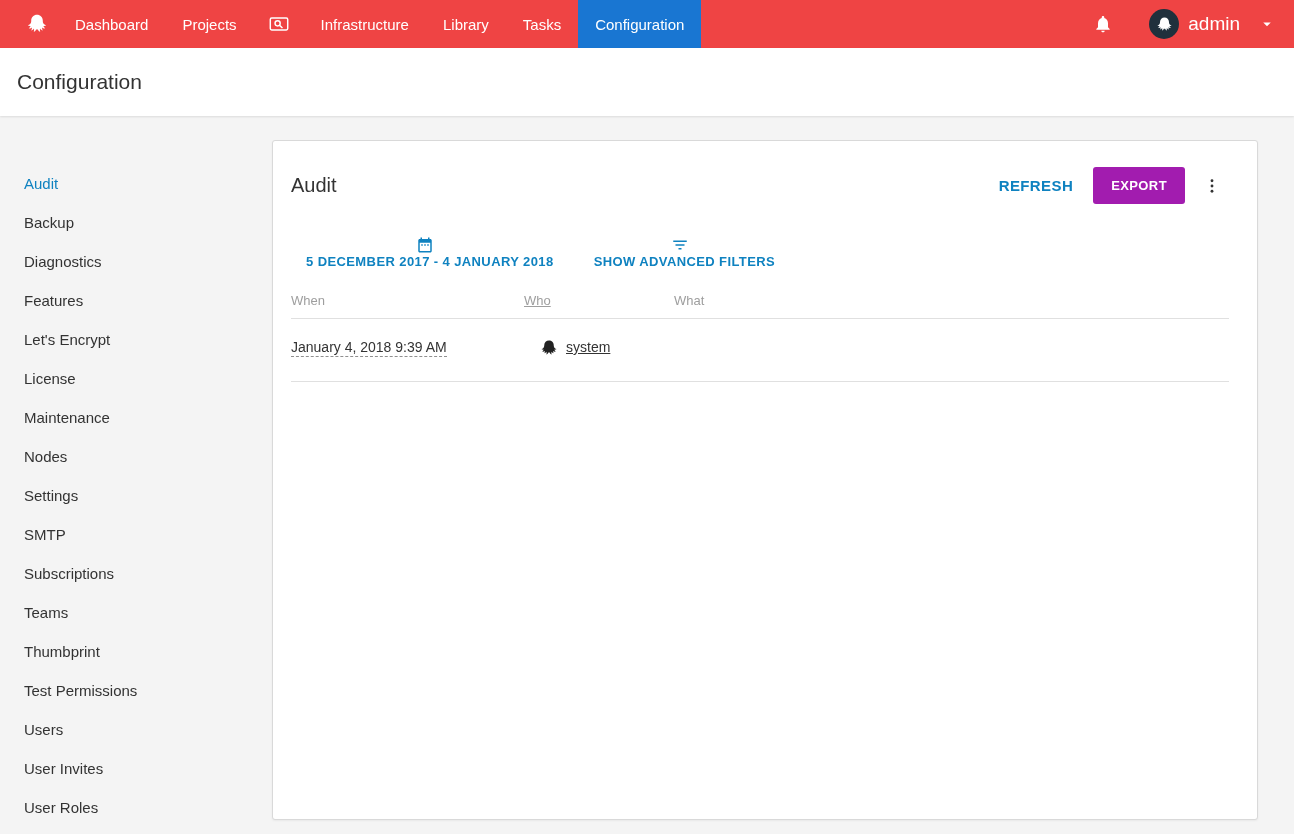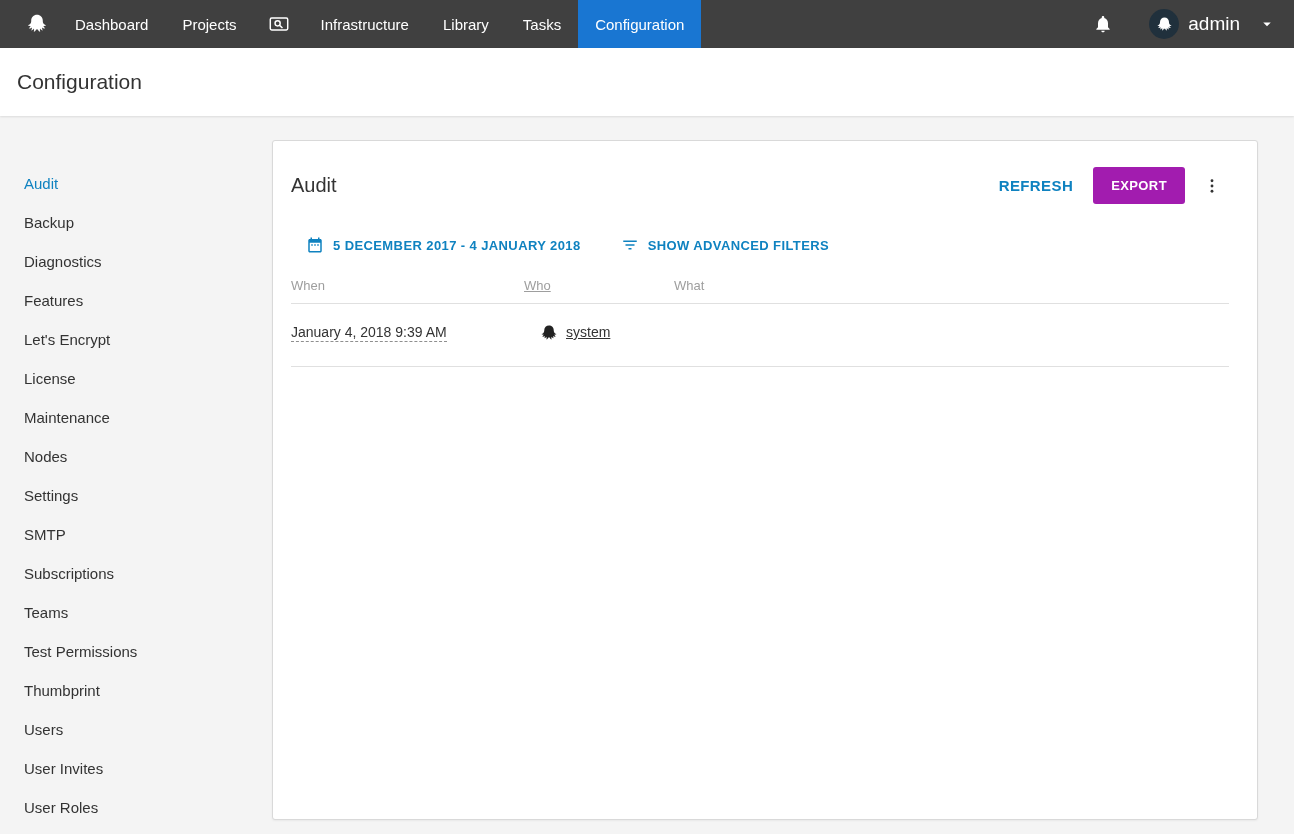--- a/index.html
+++ b/index.html
@@ -7,21 +7,21 @@
   body {
     font-family: "Liberation Sans", sans-serif;
     background:#f4f4f4;
     color:#333;
     width:1294px;
     min-height:834px;
   }
   
   .navbar {
     height:48px;
-    background:#404040;
+    background:#ef4444;
     display:flex;
     align-items:stretch;
     color:#fff;
   }
   .nav-left { display:flex; align-items:stretch; }
   .brand {
     display:flex; align-items:center;
     padding:0 10px 0 26px;
     cursor:pointer;
   }
@@ -108,21 +108,21 @@
     cursor:pointer;
     font-family:"Liberation Sans", sans-serif;
   }
   .kebab { cursor:pointer; display:flex; align-items:center; padding:4px; }
 
   
   .filters {
     display:flex; align-items:center;
     padding:24px 0 18px 33px;
   }
-  .filter-group { display:flex; align-items:center; cursor:pointer; }
+  .filter-group { display:flex; align-items:center; cursor:pointer;flex-direction:column; }
   .filter-group + .filter-group { margin-left:40px; }
   .filter-group .glyph { display:flex; align-items:center; margin-right:9px; }
   .filter-label {
     color:#0f82c0;
     font-size:13px; font-weight:bold;
     letter-spacing:.4px;
   }
 
   
   .audit-table { margin:0 28px 0 18px; }
@@ -236,22 +236,22 @@
     <div class="sidebar-item"><span>Diagnostics</span></div>
     <div class="sidebar-item"><span>Features</span></div>
     <div class="sidebar-item"><span>Let's Encrypt</span></div>
     <div class="sidebar-item"><span>License</span></div>
     <div class="sidebar-item"><span>Maintenance</span></div>
     <div class="sidebar-item"><span>Nodes</span></div>
     <div class="sidebar-item"><span>Settings</span></div>
     <div class="sidebar-item"><span>SMTP</span></div>
     <div class="sidebar-item"><span>Subscriptions</span></div>
     <div class="sidebar-item"><span>Teams</span></div>
+    <div class="sidebar-item"><span>Thumbprint</span></div>
     <div class="sidebar-item"><span>Test Permissions</span></div>
-    <div class="sidebar-item"><span>Thumbprint</span></div>
     <div class="sidebar-item"><span>Users</span></div>
     <div class="sidebar-item"><span>User Invites</span></div>
     <div class="sidebar-item"><span>User Roles</span></div>
   </div>
 
   <div class="main">
     <div class="card">
 
       <div class="card-header">
         <span class="card-title">Audit</span>

